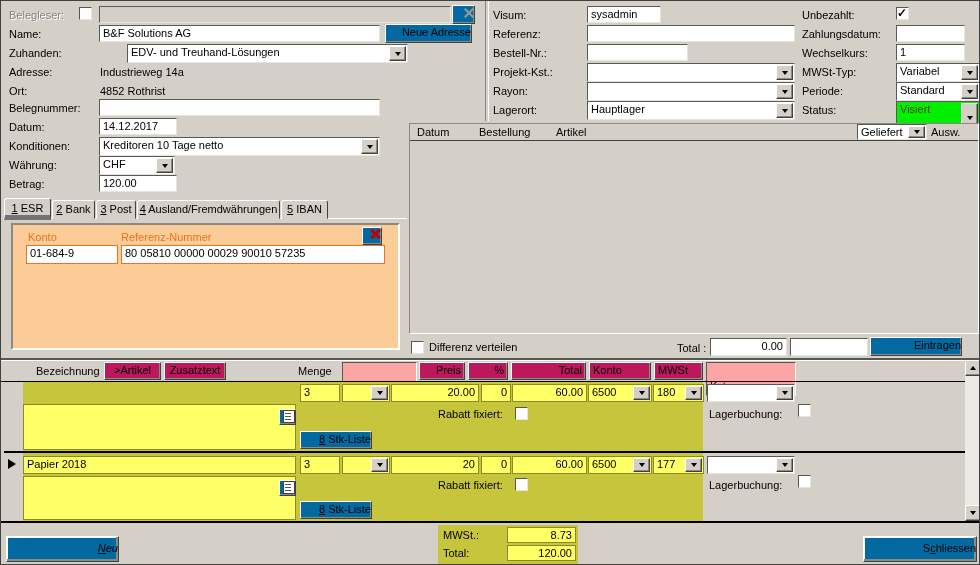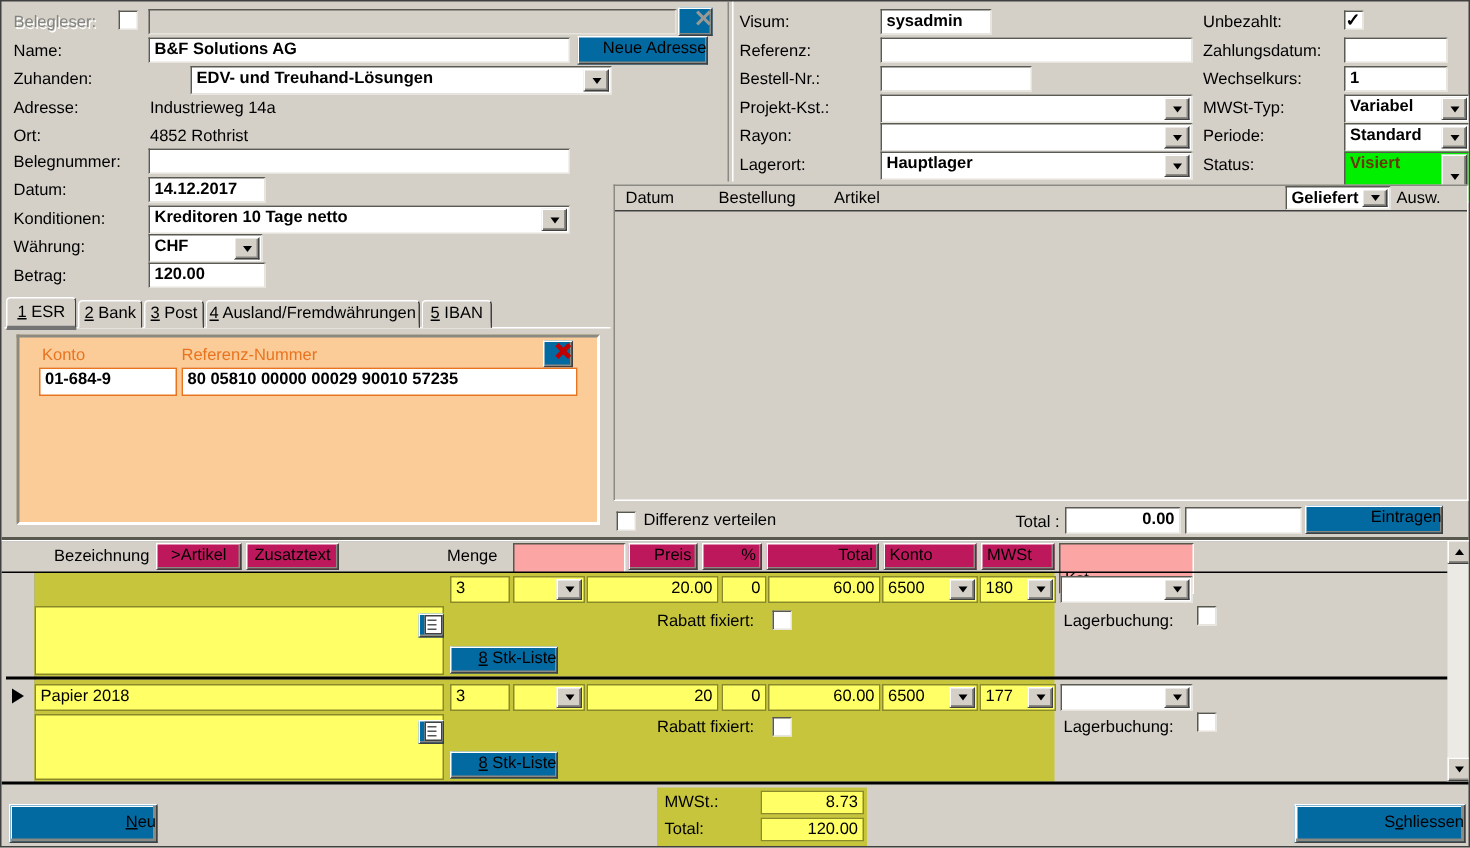--- a/index.html
+++ b/index.html
@@ -3,21 +3,21 @@
 <meta charset="utf-8">
 <style>
   html,body{margin:0;padding:0;background:#9a9a94;}
   #app{position:relative;width:980px;height:565px;background:#D4D0C8;
        font-family:"Liberation Sans",sans-serif;font-size:11px;color:#000;
        border:1px solid #404040;box-sizing:border-box;overflow:hidden;}
   .lbl{position:absolute;white-space:nowrap;line-height:13px;}
   .dis{color:#848480;text-shadow:1px 1px 0 #fff;}
   .txt{position:absolute;white-space:nowrap;line-height:13px;}
   .fld{position:absolute;background:#fff;border:1px solid;border-color:#5a5a52 #e6e4dc #e6e4dc #5a5a52;
-       padding:1px 3px;line-height:13px;white-space:nowrap;overflow:hidden;box-sizing:border-box;font-weight:bold;}
+       padding:1px 3px;line-height:13px;white-space:nowrap;overflow:hidden;box-sizing:border-box;}
   .fld.gray{background:#D4D0C8;}
   .fld.right{text-align:right;}
   .yfld{position:absolute;background:#FFFF66;border:1px solid #8a8a2a;padding:1px 3px;
         line-height:13px;white-space:nowrap;overflow:hidden;box-sizing:border-box;}
   .yfld.right{text-align:right;}
   .combo{padding-right:18px;}
   .dd{position:absolute;right:1px;top:1px;bottom:1px;width:15px;background:#D4D0C8;
       border:1px solid;border-color:#fff #404040 #404040 #fff;box-shadow:inset -1px -1px 0 #8a8a82;
       display:flex;align-items:center;justify-content:center;}
   .tri-d{width:0;height:0;border-left:3px solid transparent;border-right:3px solid transparent;border-top:4px solid #000;}
@@ -74,21 +74,21 @@
   #l-bestellnr{left:492px;top:46px;} #f-bestellnr{left:586px;top:43px;width:101px;height:17px;}
   #l-wechselkurs{left:801px;top:46px;} #f-wechselkurs{left:895px;top:43px;width:69px;height:17px;}
   #l-projektkst{left:492px;top:65px;} #c-projektkst{left:586px;top:62px;width:208px;height:19px;}
   #l-mwsttyp{left:801px;top:65px;} #c-mwsttyp{left:895px;top:62px;width:84px;height:19px;}
   #l-rayon{left:492px;top:84px;} #c-rayon{left:586px;top:81px;width:208px;height:19px;}
   #l-periode{left:801px;top:84px;} #c-periode{left:895px;top:81px;width:84px;height:19px;}
   #l-lagerort{left:492px;top:103px;} #c-lagerort{left:586px;top:100px;width:208px;height:19px;}
   #l-status{left:801px;top:103px;} #c-status{left:895px;top:100px;width:84px;height:34px;background:#00F000;color:#653a00;}
   
   #tabline{position:absolute;left:2px;top:217px;width:404px;height:1px;background:#fff;}
-  #tab-esr{left:3px;top:197px;width:47px;height:22px;border-bottom:3px solid #737373;z-index:3;line-height:19px;}
+  #tab-esr{left:3px;top:197px;width:47px;height:22px;border-bottom:5px solid #737373;z-index:3;line-height:19px;}
   #tab-bank{left:51px;top:199px;width:43px;height:19px;}
   #tab-post{left:95px;top:199px;width:40px;height:19px;}
   #tab-ausland{left:136px;top:199px;width:143px;height:19px;}
   #tab-iban{left:280px;top:199px;width:47px;height:19px;}
   #esr-panel{left:10px;top:222px;width:389px;height:127px;background:#FBCC98;}
   #l-konto{left:27px;top:230px;color:#E87420;}
   #l-refnum{left:120px;top:230px;color:#E87420;}
   #b-x-esr{left:361px;top:226px;width:20px;height:18px;line-height:15px;}
   #f-konto{left:25px;top:244px;width:92px;height:19px;border:1px solid #E87420;}
   #f-refnum{left:120px;top:244px;width:264px;height:19px;border:1px solid #E87420;}
@@ -151,21 +151,21 @@
   #c-kst-2{left:706px;top:455px;width:88px;height:18px;}
   #ta-2{left:22px;top:475px;width:273px;height:44px;}
   #b-memo-2{left:278px;top:479px;width:17px;height:16px;line-height:13px;}
   #l-rabatt-2{left:437px;top:478px;} #cb-rabatt-2{left:514px;top:477px;}
   #l-lager-2{left:708px;top:478px;} #cb-lager-2{left:797px;top:474px;}
   #b-stk-2{left:299px;top:500px;width:72px;height:18px;}
   
   #sb-track{position:absolute;left:964px;top:359px;width:16px;height:161px;background:#ECEAE4;}
   #sb-up{left:964px;top:359px;} #sb-down{left:964px;top:504px;}
   
-  #b-neu{left:5px;top:535px;width:99px;height:26px;}
+  #b-neu{left:5px;top:535px;width:113px;height:26px;font-style:italic;}
   #totals-box{position:absolute;left:437px;top:524px;width:140px;height:39px;background:#C6C53C;}
   #l-mwst-f{left:442px;top:528px;} #f-mwst-f{left:506px;top:526px;width:69px;height:16px;}
   #l-total-f{left:442px;top:546px;} #f-total-f{left:506px;top:544px;width:69px;height:16px;}
   #b-schliessen{left:862px;top:535px;width:114px;height:26px;}
 </style>
 </head>
 <body>
 
 <div id="app">
 

